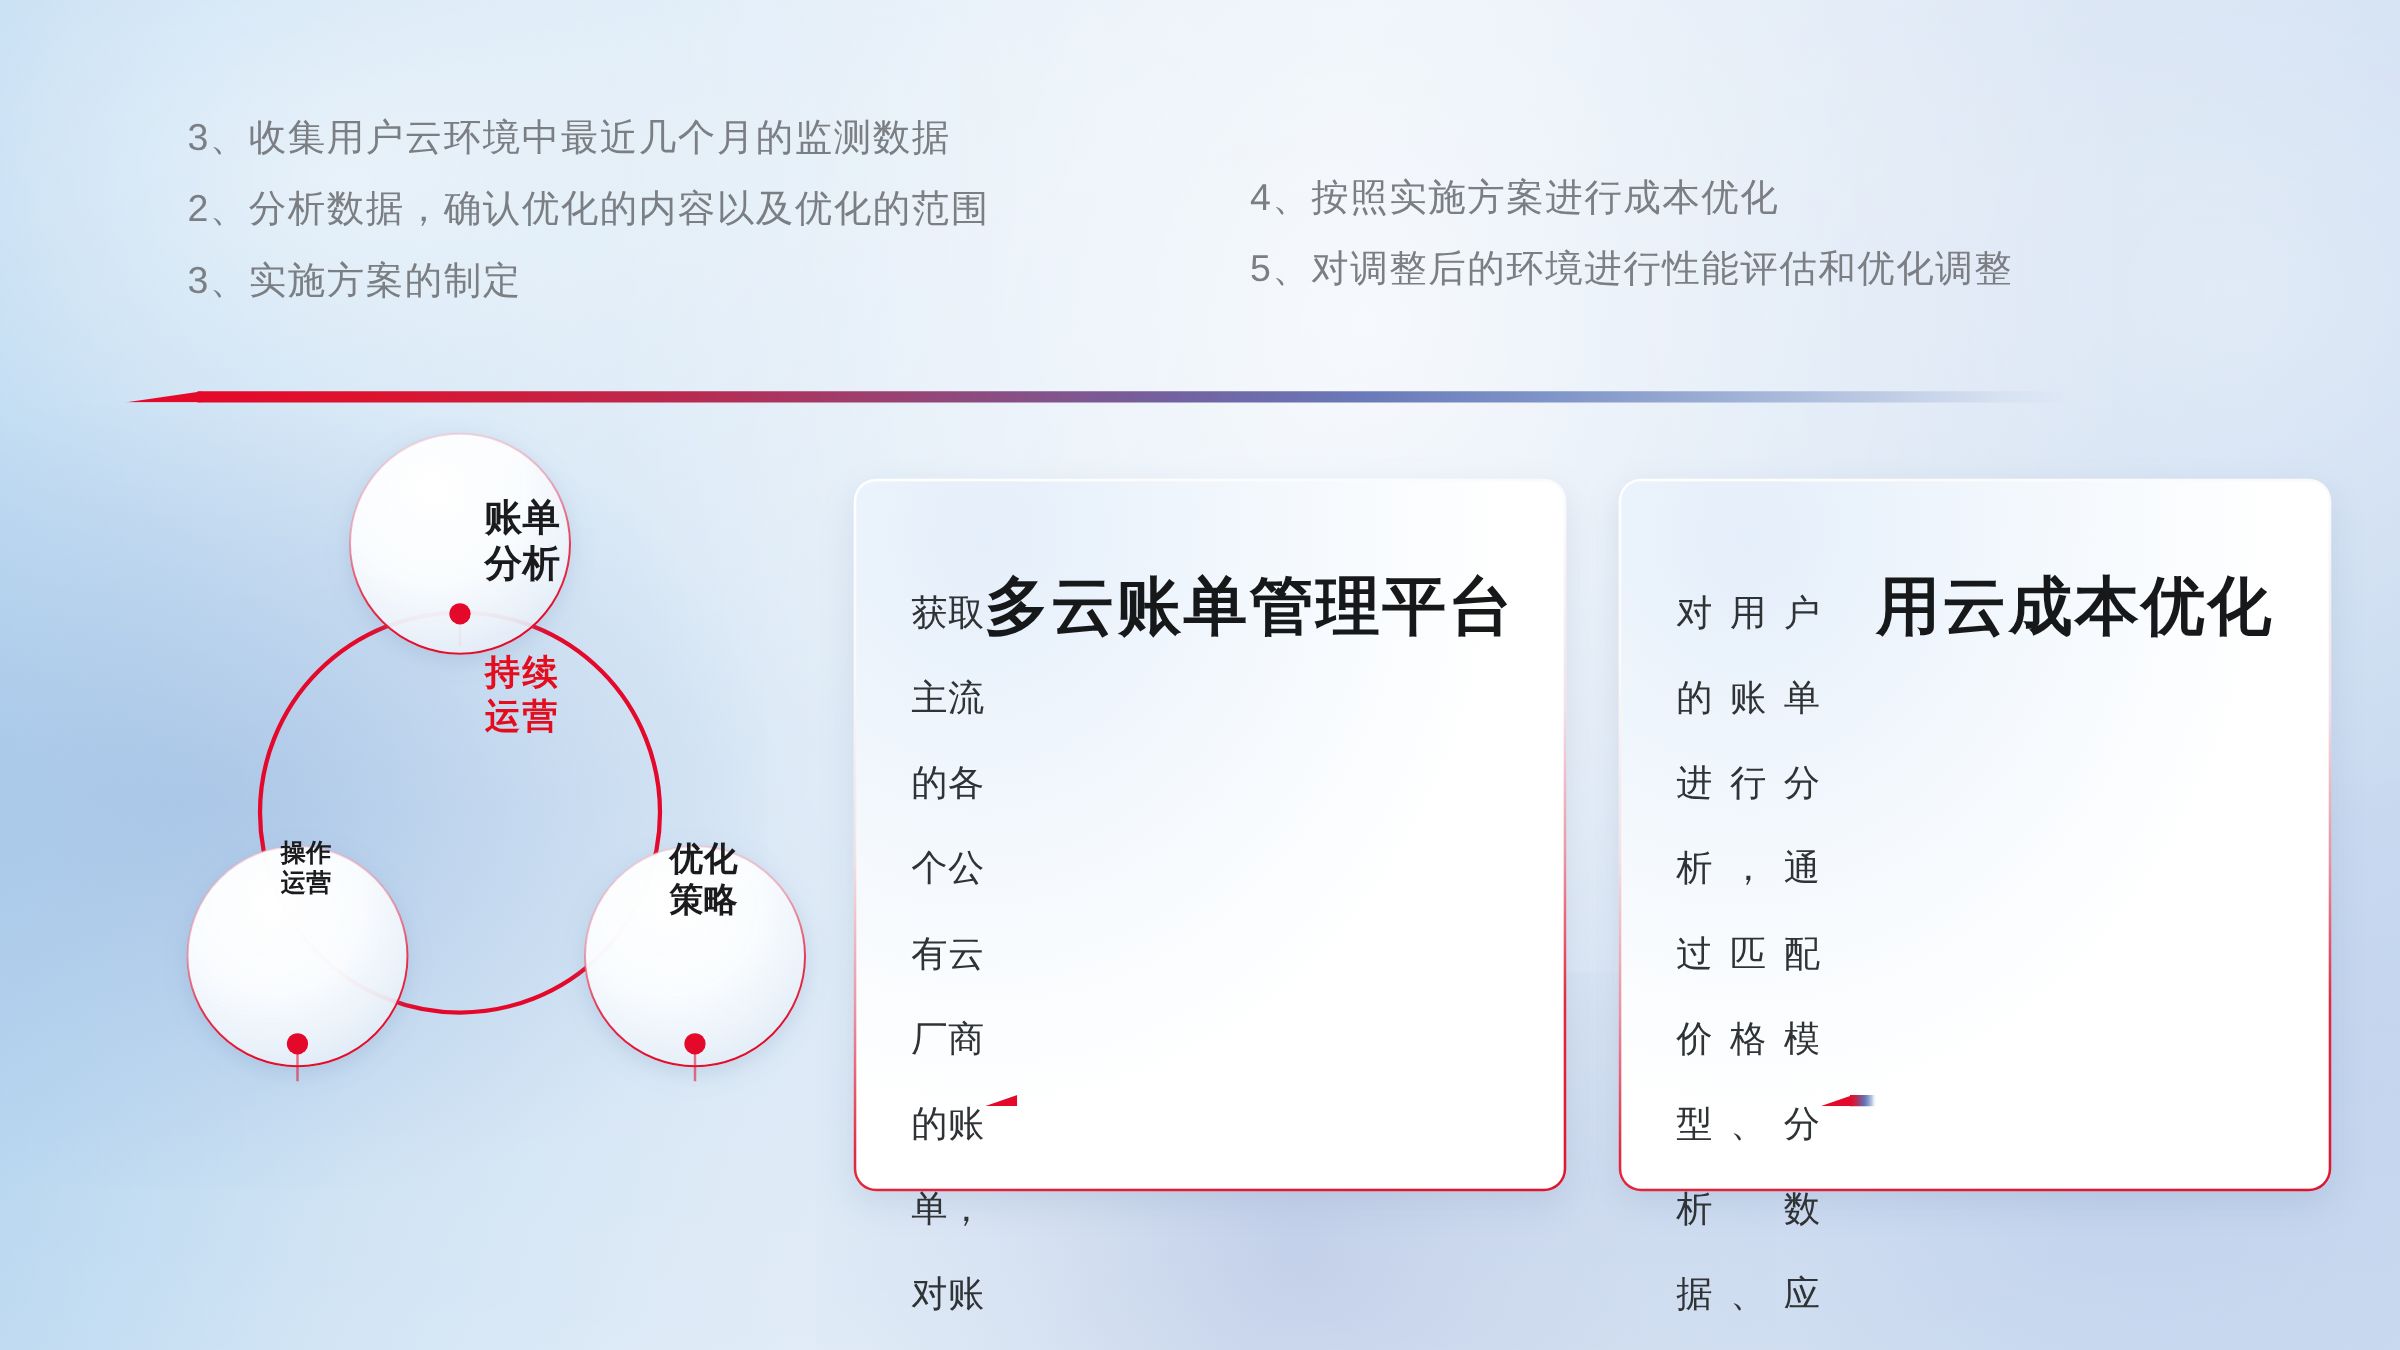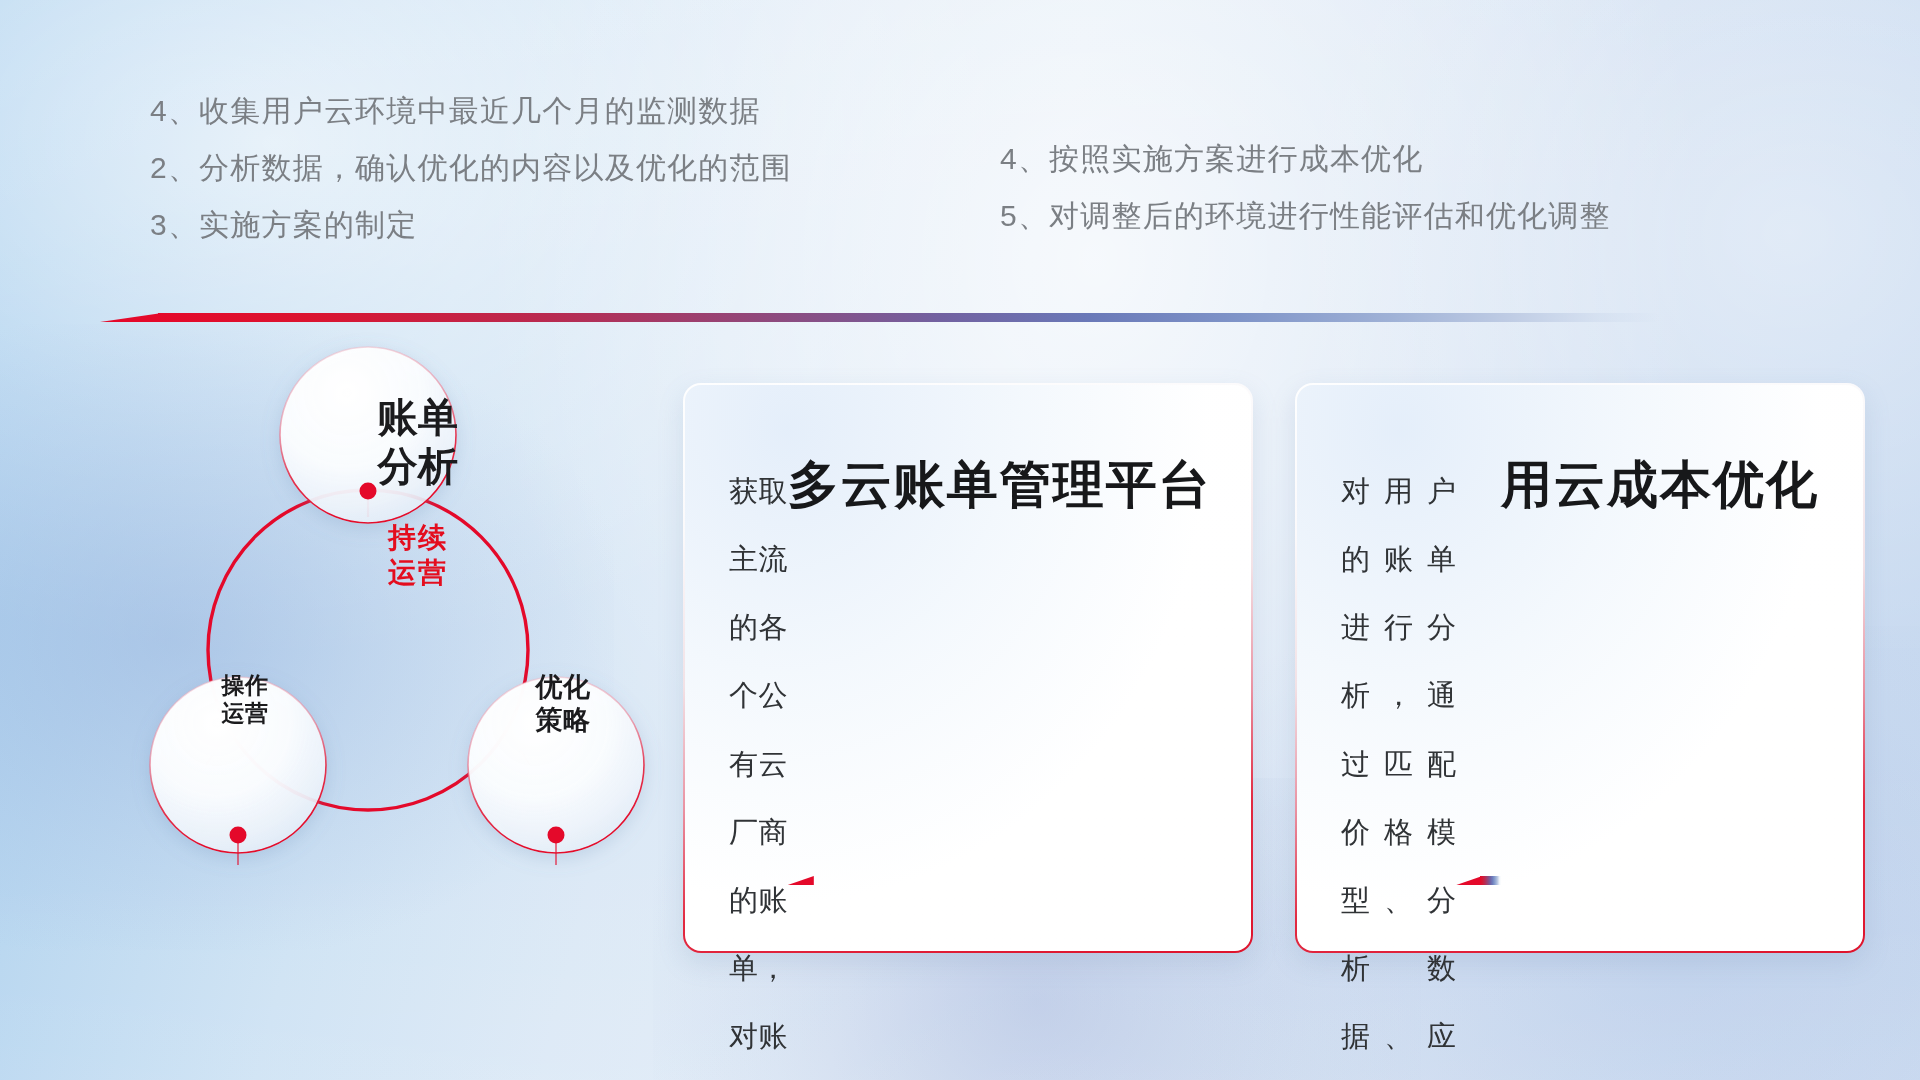--- a/index.html
+++ b/index.html
@@ -102,22 +102,22 @@
   #diagram svg { display:block; width:560px; height:610px; overflow:visible; }
   .node-label {
     position:absolute;
     text-align:center;
     color:#1b1b1d;
     font-weight:700;
     line-height:1.22;
     letter-spacing:.5px;
     white-space:nowrap;
   }
-  #node-label-billing  { left:245px; top:52px;  width:170px; font-size:40px;font-family:Liberation Mono, monospace; }
-  #node-label-ops      { left:72px;  top:326px; width:170px; font-size:23px; }
+  #node-label-billing  { left:245px; top:52px;  width:170px; font-size:30px; }
+  #node-label-ops      { left:72px;  top:326px; width:170px; font-size:20px; }
   #node-label-strategy { left:390px; top:326px; width:170px; font-size:27px; }
   #center-label {
     position:absolute; left:230px; top:176px; width:200px;
     text-align:center; color:#e40d1e; font-weight:800;
     font-size:28px; line-height:1.24; letter-spacing:2px;
   }
 
   
   .card {
     position:absolute;
@@ -201,21 +201,21 @@
   <div class="bg-glow-c"></div>
   <div class="bg-glow-d"></div>
   <div class="bg-glow-e"></div>
   <div class="bg-glow-f"></div>
   <div class="bg-sheen"></div>
 </div>
 
 <div id="bullets">
 
   <div class="bullet-col" id="bullets-col-left">
-    <div class="bullet-line">4、收集用户云环境中最近几个月的监测数据</div>
+    <div class="bullet-line">3、收集用户云环境中最近几个月的监测数据</div>
     <div class="bullet-line">2、分析数据，确认优化的内容以及优化的范围</div>
     <div class="bullet-line">3、实施方案的制定</div>
   </div>
 
   <div class="bullet-col" id="bullets-col-right">
     <div class="bullet-line">4、按照实施方案进行成本优化</div>
     <div class="bullet-line">5、对调整后的环境进行性能评估和优化调整</div>
   </div>
 
 </div>

